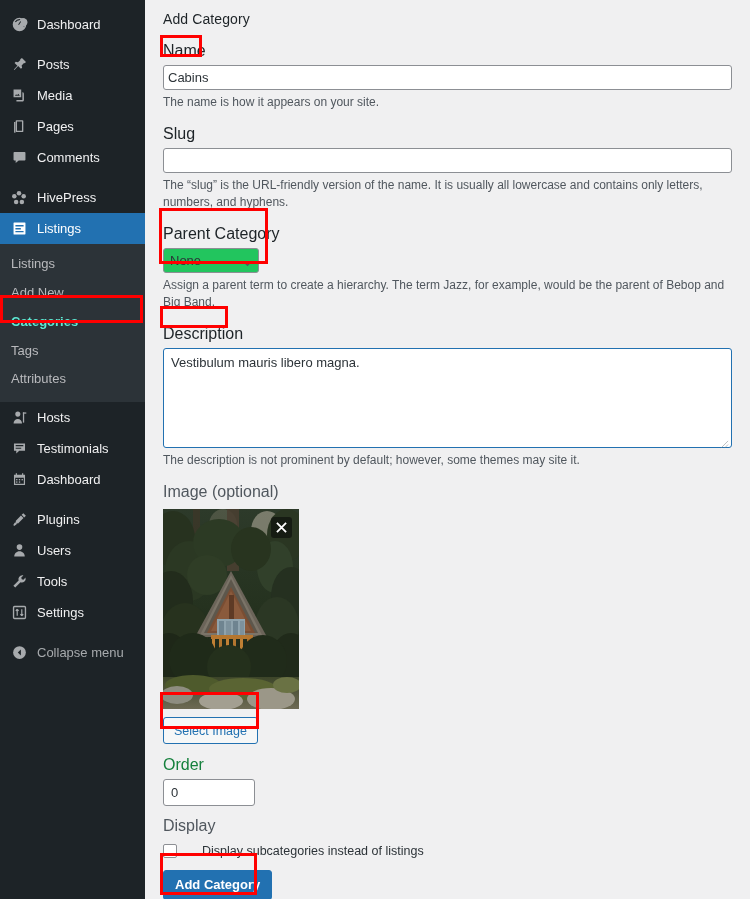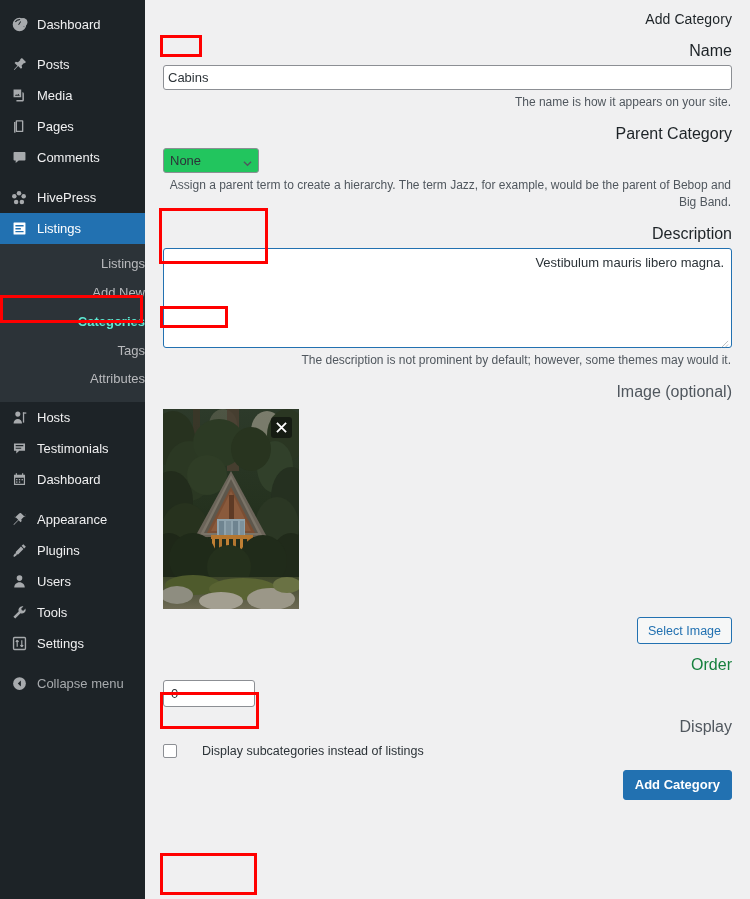--- a/index.html
+++ b/index.html
@@ -4,21 +4,21 @@
 <style>
   * { box-sizing: border-box; }
   html, body {
     margin: 0; padding: 0;
     width: 750px; height: 899px;
     overflow: hidden;
     background: #f0f0f1;
     font-family: "Liberation Sans", sans-serif;
   }
 
-  #root { position: relative; width: 750px; height: 899px; text-align: right; }
+  #root { position: relative; width: 750px; height: 899px; }
 
   
   #sidebar {
     position: absolute; left: 0; top: 0;
     width: 145px; height: 899px;
     background: #1d2327;
     color: #c3c4c7;
     font-size: 13px;
   }
   .menu-item {
@@ -293,28 +293,20 @@
             <rect x="12.4" y="9.4" width="1.6" height="1.6"></rect>
             <rect x="6" y="12.2" width="1.6" height="1.6"></rect>
             <rect x="9.2" y="12.2" width="1.6" height="1.6"></rect>
           </svg>
       </span>
       <span class="mlabel">Dashboard</span>
     </div>
 
     <div class="menu-gap"></div>
 
-    <div class="menu-item">
-      <span class="micon">
-        <svg width="17" height="17" viewBox="0 0 20 20" fill="#a7aaad">
-            <path d="M16.6 3.4c.6.6.4 1.7-.5 2.6l-4 4 .5 1.9-1.3 1.3-2.4-2.4-5.4 5.6-.6-.6 5.6-5.4-2.4-2.4L3.4 6.7l1.9.5 4-4c.9-.9 2-1.1 2.6-.5l-.5-.5c.8.8 4.4 4.4 5.2 5.2z"></path>
-          </svg>
-      </span>
-      <span class="mlabel">Appearance</span>
-    </div>
 
     <div class="menu-item">
       <span class="micon">
         <svg width="17" height="17" viewBox="0 0 20 20" fill="#a7aaad">
             <path d="M14.5 2.5l3 3-2 2-3-3 2-2zM11.7 5.3l3 3-6.4 6.4-1.3-.4-.7 1.6-2.6 1.6-1-1 1.6-2.6 1.6-.7-.4-1.3 6.2-6.6z"></path>
           </svg>
       </span>
       <span class="mlabel">Plugins</span>
     </div>
 
@@ -365,20 +357,27 @@
     <div class="page-title">Add Category</div>
 
     <div class="field" style="margin-top:14px">
       <span class="flabel">Name</span>
       <div class="finput" style="display:flex;align-items:center;">
         <span>Cabins</span>
       </div>
       <div class="fhelp">The name is how it appears on your site.</div>
     </div>
 
+    <div class="field" style="margin-top:12px">
+      <span class="flabel">Slug</span>
+      <div class="finput" style="display:flex;align-items:center;">
+        <span></span>
+      </div>
+      <div class="fhelp">The “slug” is the URL-friendly version of the name. It is usually all lowercase and contains only letters, numbers, and hyphens.</div>
+    </div>
 
     <div class="field" style="margin-top:12px">
       <span class="flabel">Parent Category</span>
       <div class="fselect">
         <span>None</span>
         <span class="chev">
           <svg width="9" height="9" viewBox="0 0 10 10">
               <path d="M1 3l4 4 4-4" fill="none" stroke="#50575e" stroke-width="1.4"></path>
             </svg>
         </span>
@@ -389,21 +388,21 @@
     <div class="field" style="margin-top:12px">
       <span class="flabel">Description</span>
       <div class="ftextarea">
         <span>Vestibulum mauris libero magna.</span>
         <span class="resize-grip">
           <svg width="9" height="9" viewBox="0 0 10 10">
               <path d="M9 1L1 9M9 5L5 9" stroke="#7a7f85" stroke-width="1" fill="none"></path>
             </svg>
         </span>
       </div>
-      <div class="fhelp">The description is not prominent by default; however, some themes may would it.</div>
+      <div class="fhelp">The description is not prominent by default; however, some themes may site it.</div>
     </div>
 
     <div class="field" style="margin-top:13px">
       <span class="flabel" style="color:#50575e">Image (optional)</span>
       <div class="thumb-wrap">
         <svg width="136" height="200" viewBox="0 0 136 200">
           <defs>
             <linearGradient id="skyG" x1="0" y1="0" x2="0" y2="1">
               <stop offset="0%" stop-color="#cdc4b4"></stop>
               <stop offset="100%" stop-color="#8d8772"></stop>

